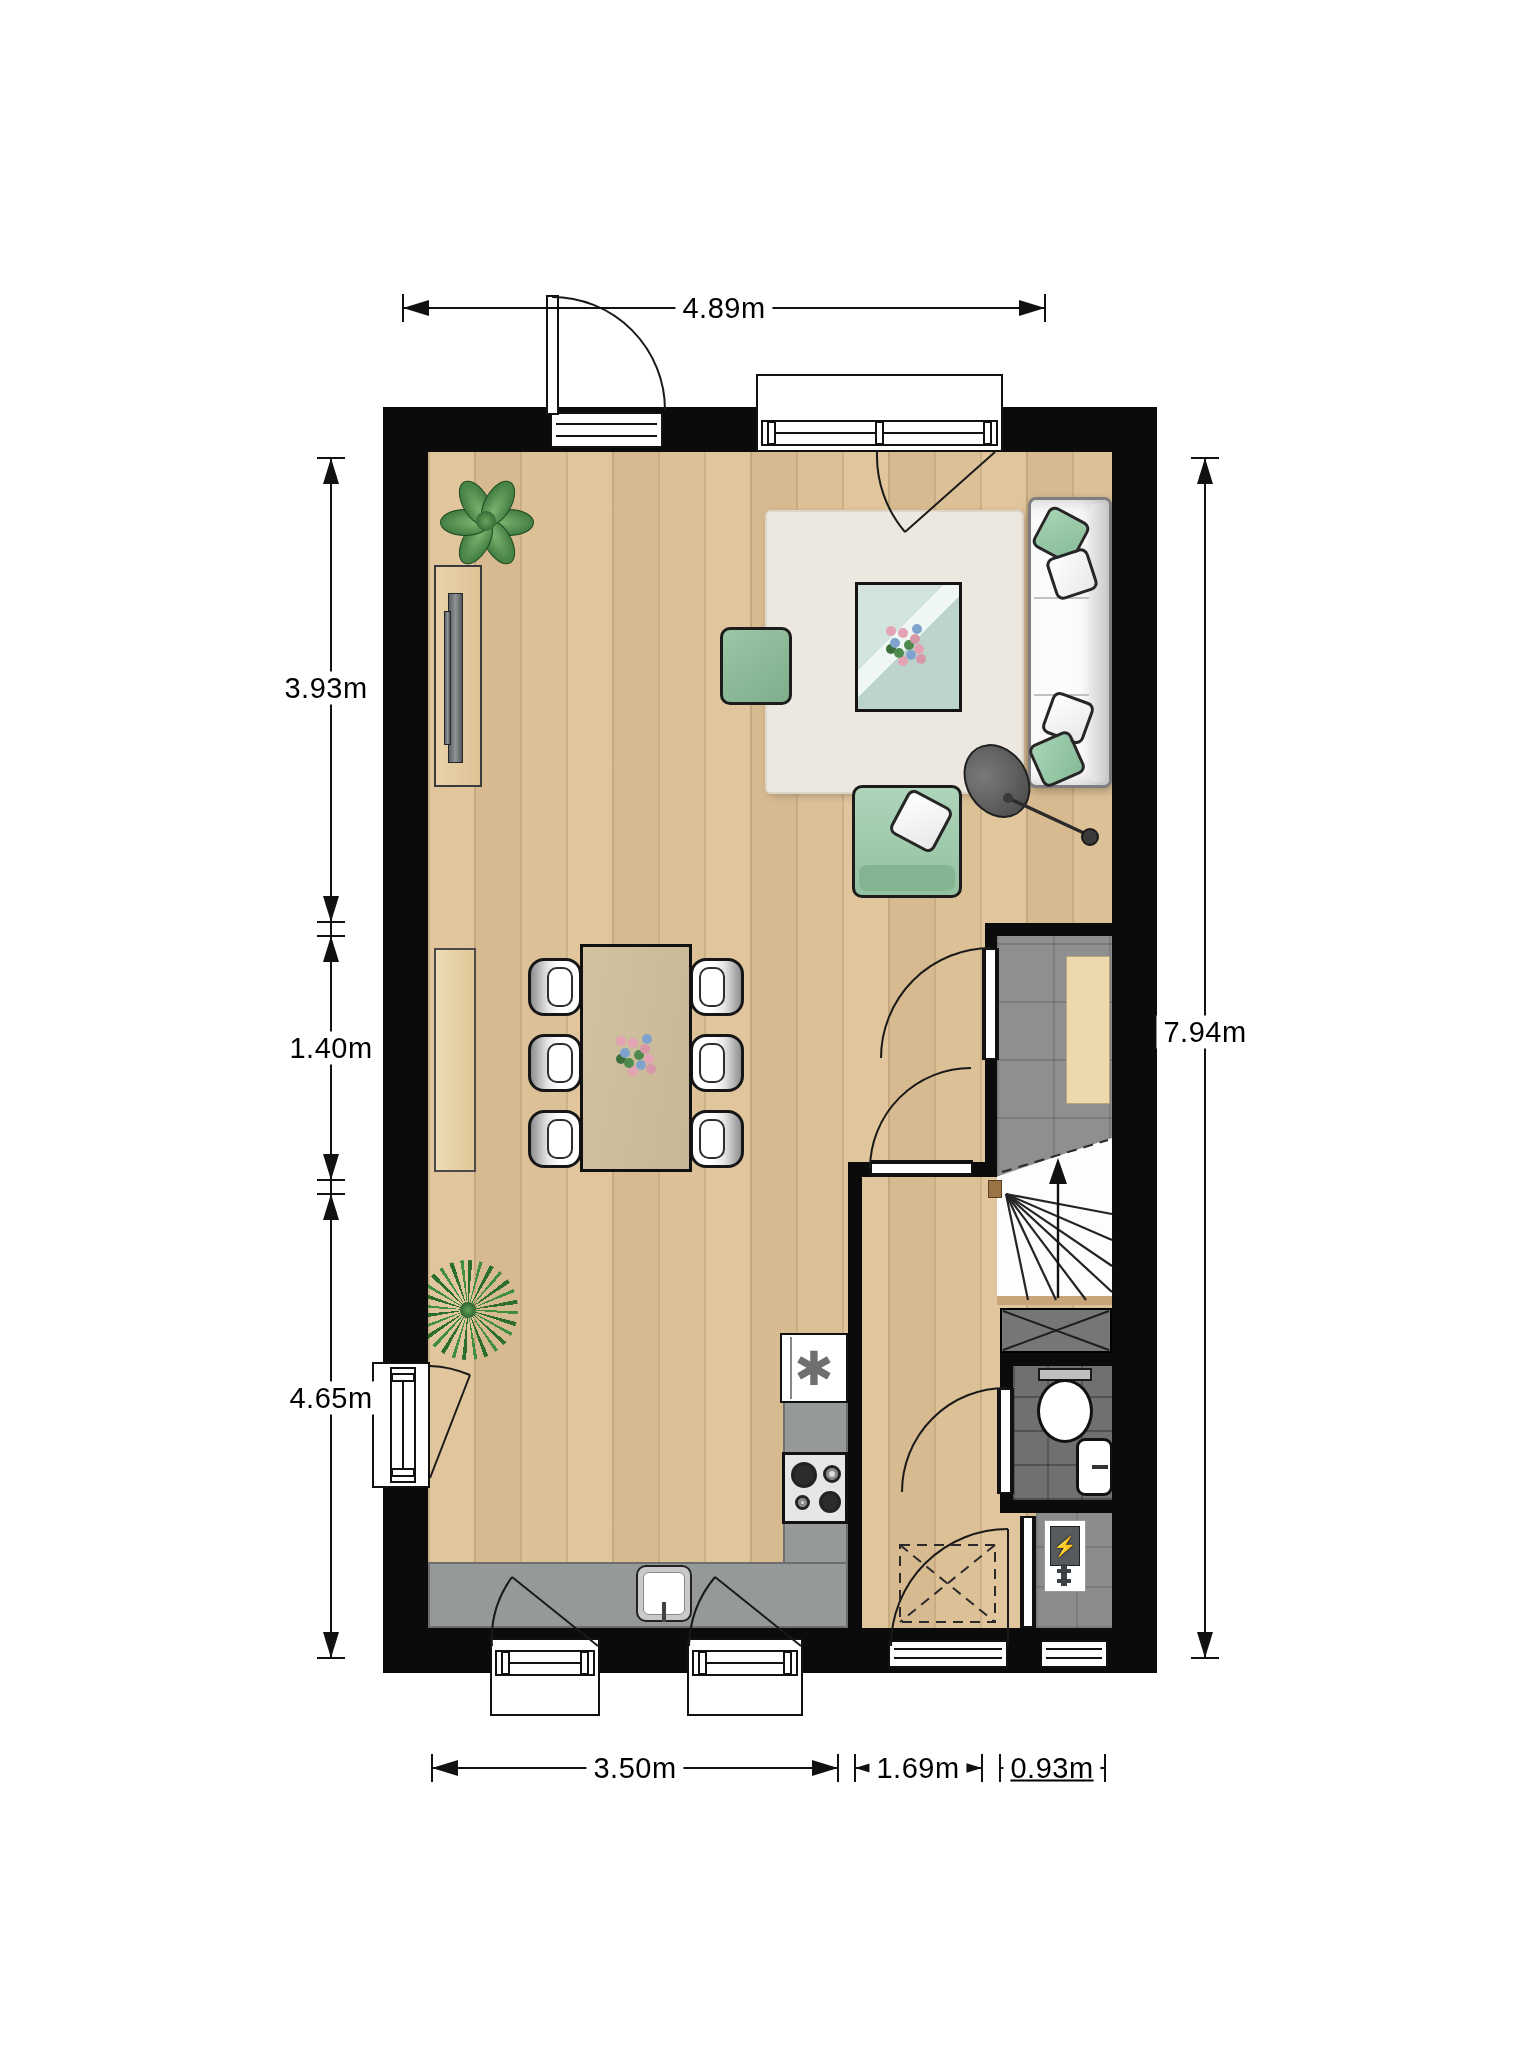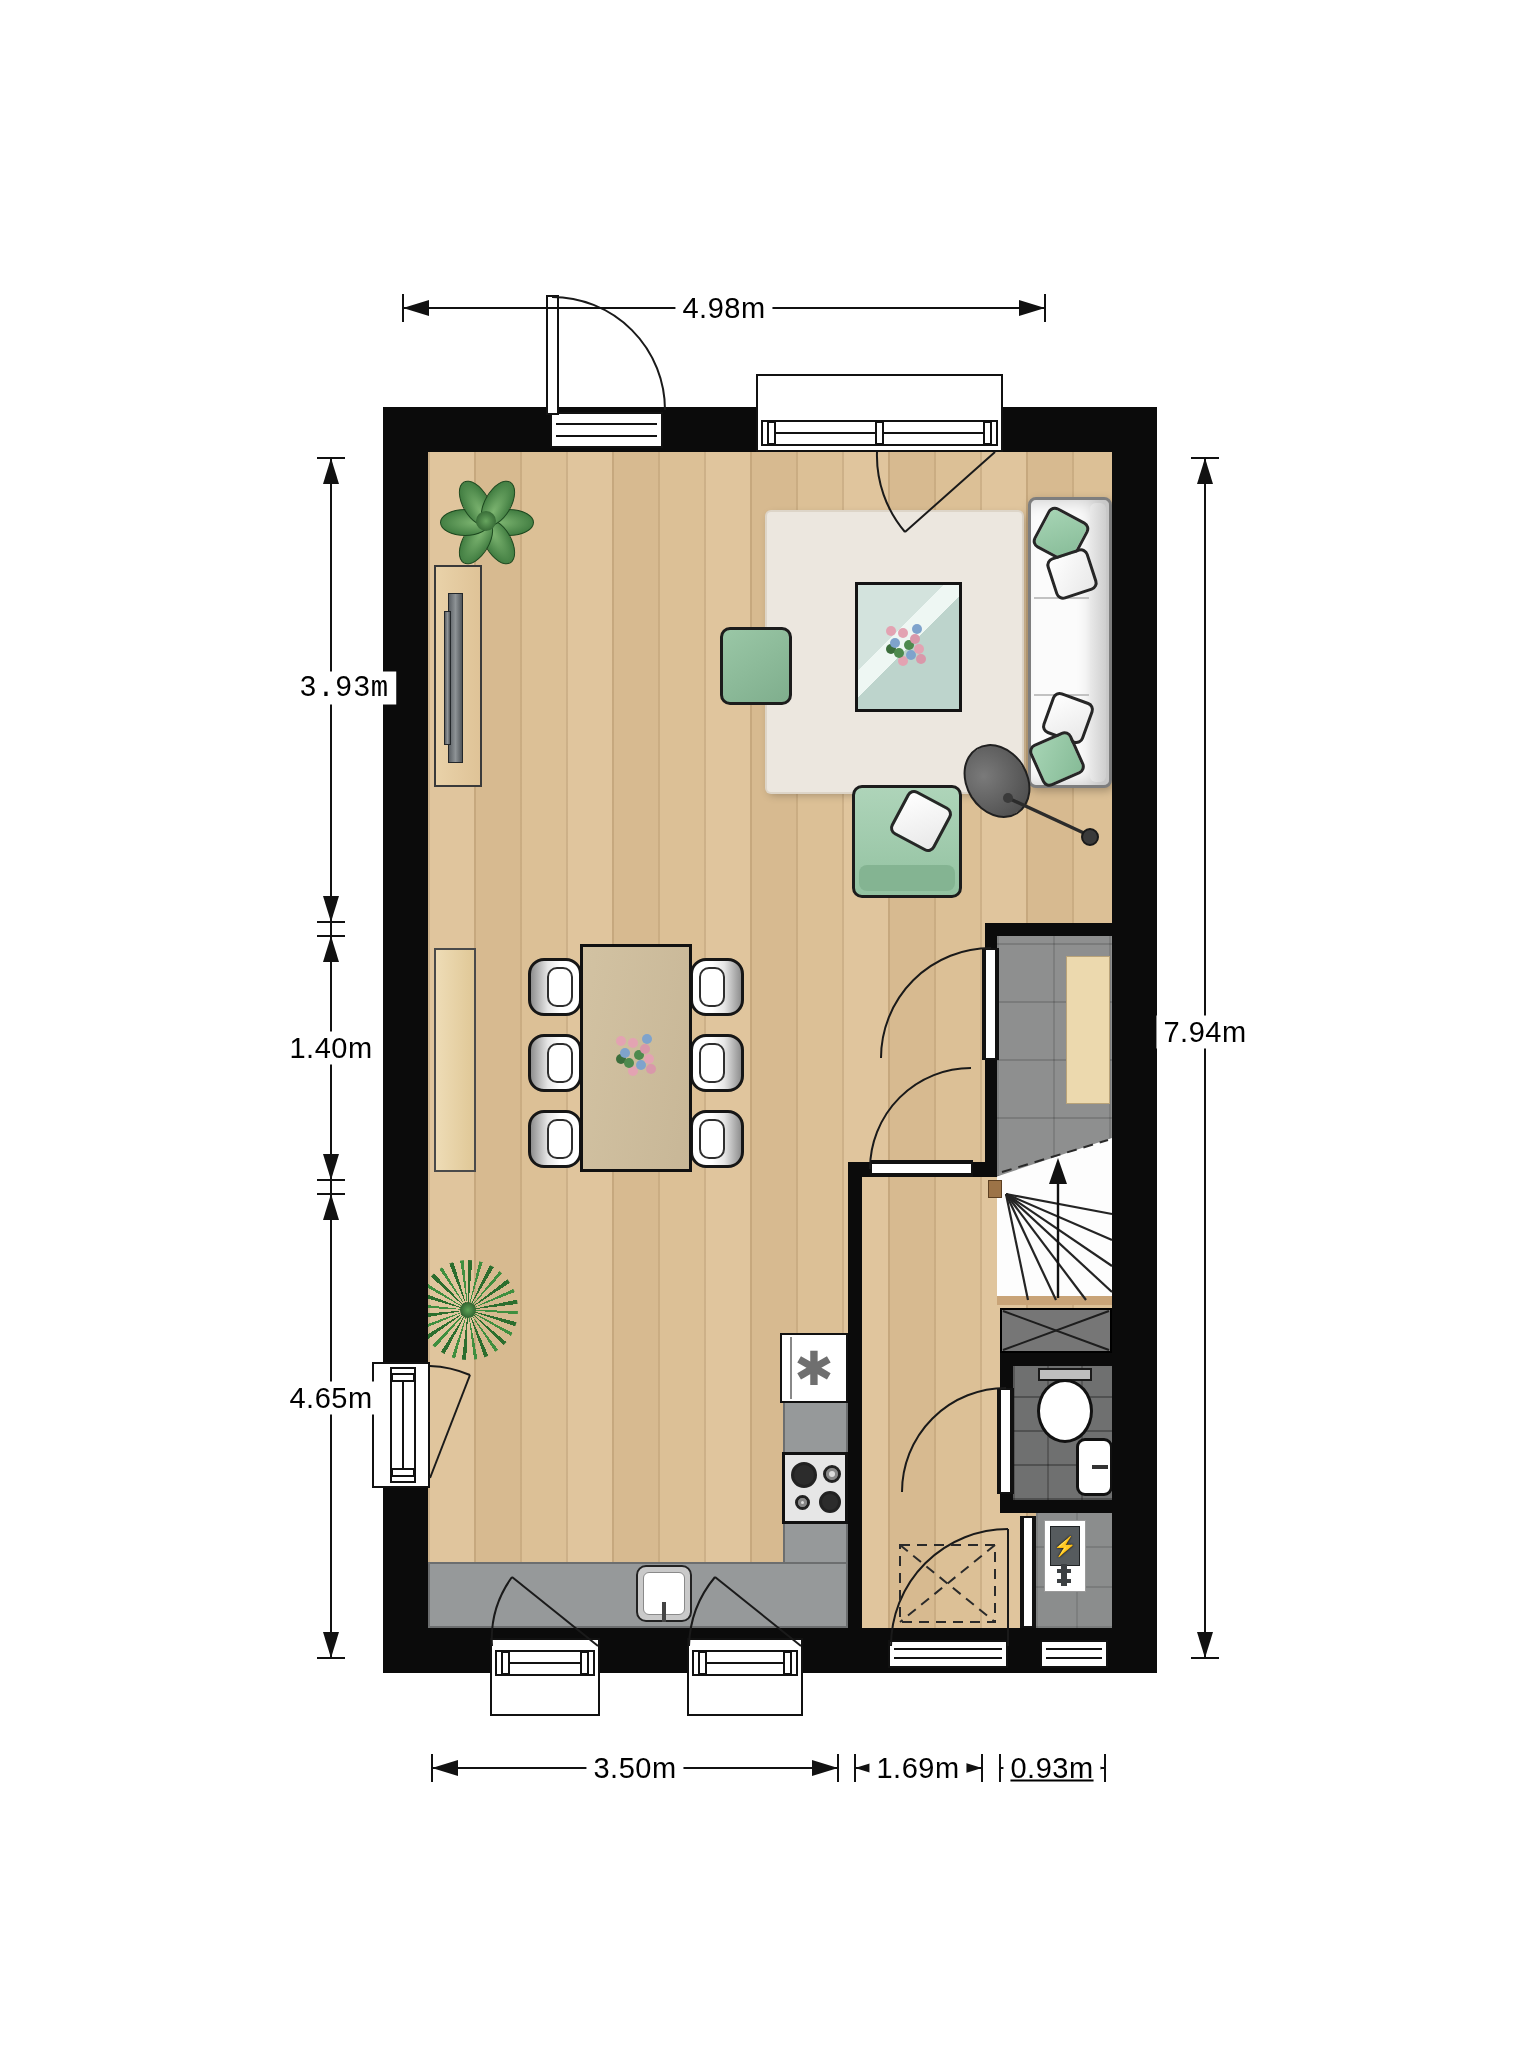--- a/index.html
+++ b/index.html
@@ -368,22 +368,22 @@
       <polygon points="1205,1658 1197,1632 1213,1632"></polygon>
       <polygon points="432,1768 458,1760 458,1776"></polygon>
       <polygon points="838,1768 812,1760 812,1776"></polygon>
       <polygon points="855,1768 881,1760 881,1776"></polygon>
       <polygon points="982,1768 956,1760 956,1776"></polygon>
       <polygon points="1000,1768 1026,1760 1026,1776"></polygon>
       <polygon points="1105,1768 1079,1760 1079,1776"></polygon>
     </g>
   </svg>
 
-  <div class="dim" style="left:724px;top:308px;">4.98m</div>
-  <div class="dim" style="left:344px;top:688px;font-family:Liberation Mono, monospace;">3.93m</div>
+  <div class="dim" style="left:724px;top:308px;">4.89m</div>
+  <div class="dim" style="left:326px;top:688px;">3.93m</div>
   <div class="dim" style="left:331px;top:1048px;">1.40m</div>
   <div class="dim" style="left:331px;top:1398px;">4.65m</div>
   <div class="dim" style="left:1205px;top:1032px;">7.94m</div>
   <div class="dim" style="left:635px;top:1768px;text-align:center;">3.50m</div>
   <div class="dim" style="left:918px;top:1768px;">1.69m</div>
   <div class="dim" style="left:1052px;top:1768px;text-decoration:underline;">0.93m</div>
 
 </div>
 
 </body></html>

